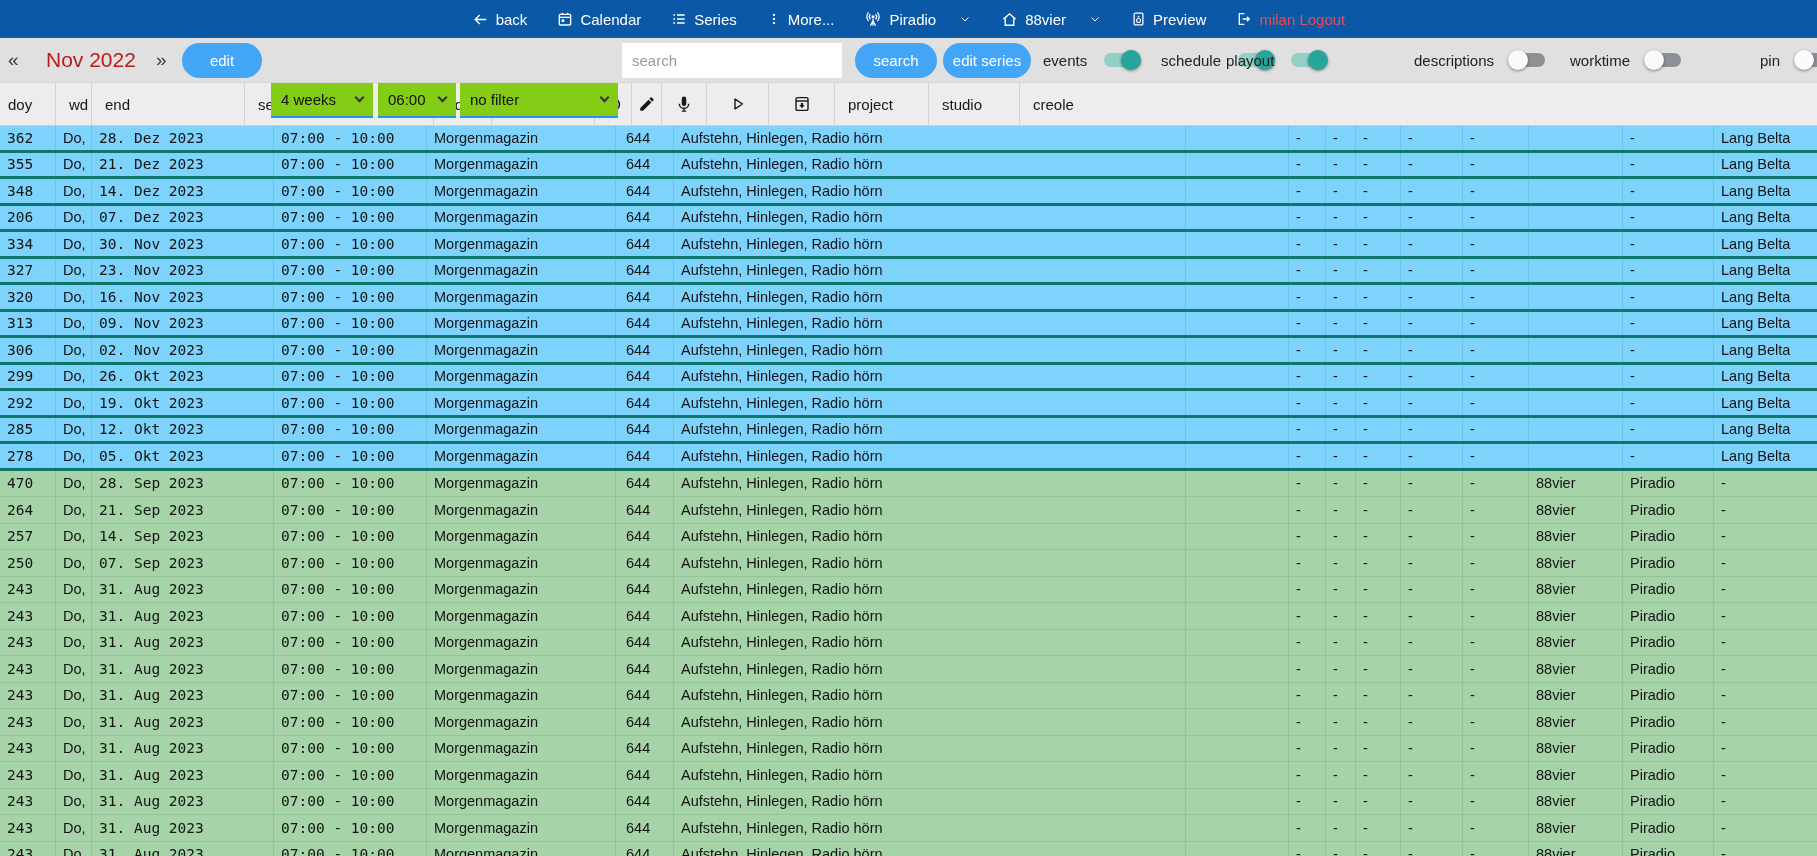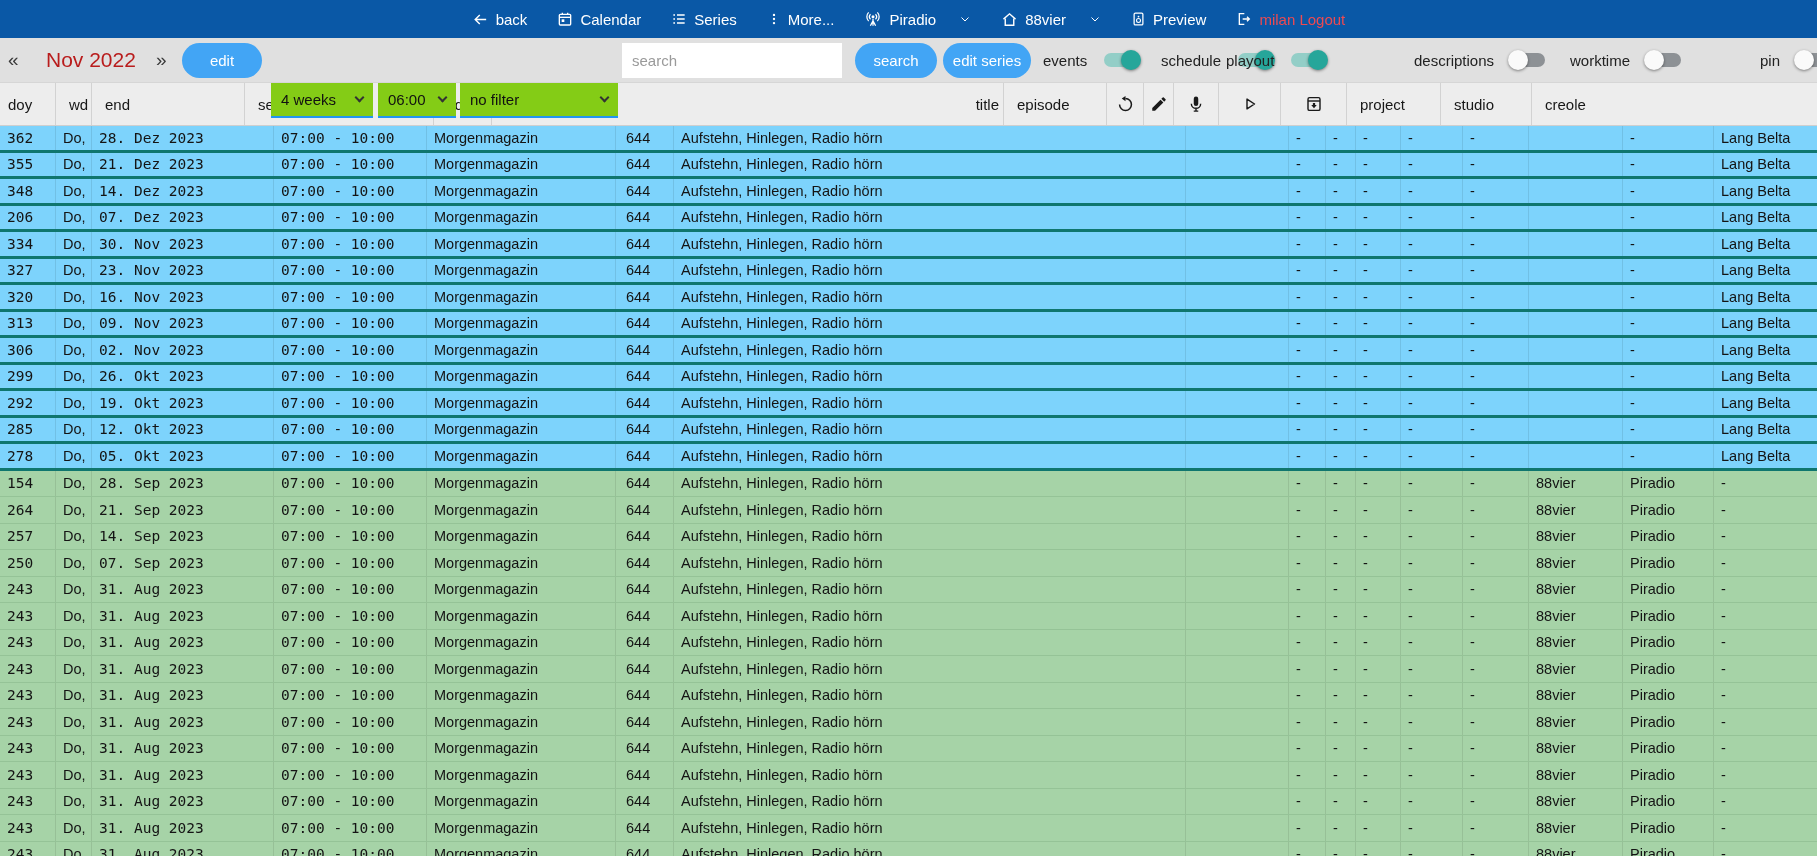--- a/index.html
+++ b/index.html
@@ -232,21 +232,20 @@
         </span>
     </div>
   </div>
 
   <div class="thead">
     <div class="th c-doy" style="padding-left:8px">doy</div>
     <div class="th c-wd">wd</div>
     <div class="th c-end">end</div>
     <div class="th c-series">series</div>
     <div class="th c-sid">sid</div>
-    <div class="th c-title h-title">title</div>
     <div class="th c-episode">episode</div>
     <div class="th c-ic1 icon-th">
       <svg width="19" height="19" viewBox="0 0 24 24">
           <path d="M12 4.5a7.5 7.5 0 1 1-7.5 7.5" fill="none" stroke="#1a1a1a" stroke-width="1.9"></path>
           <path d="M12 1.2 7.3 4.5 12 7.8z" fill="#1a1a1a"></path>
         </svg>
     </div>
     <div class="th c-ic2 icon-th">
       <svg width="18" height="18" viewBox="0 0 24 24">
           <path d="M3 17.25V21h3.75L17.81 9.94l-3.75-3.75L3 17.25zM20.71 7.04a1 1 0 0 0 0-1.41l-2.34-2.34a1 1 0 0 0-1.41 0l-1.83 1.83 3.75 3.75 1.83-1.83z" fill="#1a1a1a"></path>
@@ -504,21 +503,21 @@
         <div class="cell c-ic1">-</div>
         <div class="cell c-ic2">-</div>
         <div class="cell c-ic3">-</div>
         <div class="cell c-ic4">-</div>
         <div class="cell c-ic5">-</div>
         <div class="cell c-project"></div>
         <div class="cell c-studio">-</div>
         <div class="cell c-creole">Lang Belta</div>
       </div>
       <div class="row active">
-        <div class="cell c-doy mono">154</div>
+        <div class="cell c-doy mono">470</div>
         <div class="cell c-wd">Do,</div>
         <div class="cell c-start mono">28. Sep 2023</div>
         <div class="cell c-end mono">07:00 - 10:00</div>
         <div class="cell c-series">Morgenmagazin</div>
         <div class="cell c-sid">644</div>
         <div class="cell c-title">Aufstehn, Hinlegen, Radio hörn</div>
         <div class="cell c-episode"></div>
         <div class="cell c-ic1">-</div>
         <div class="cell c-ic2">-</div>
         <div class="cell c-ic3">-</div>

